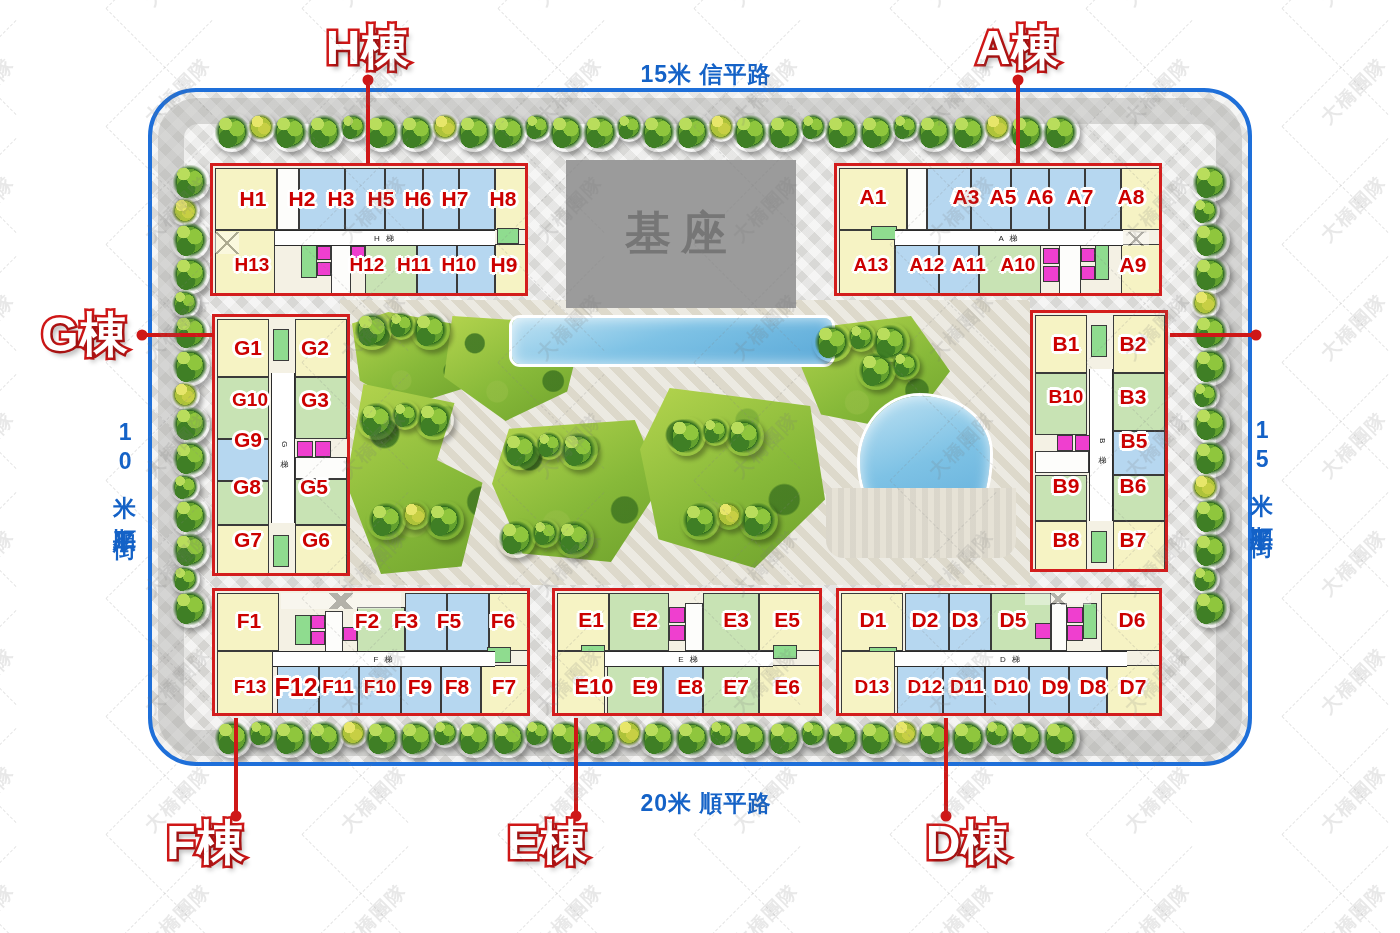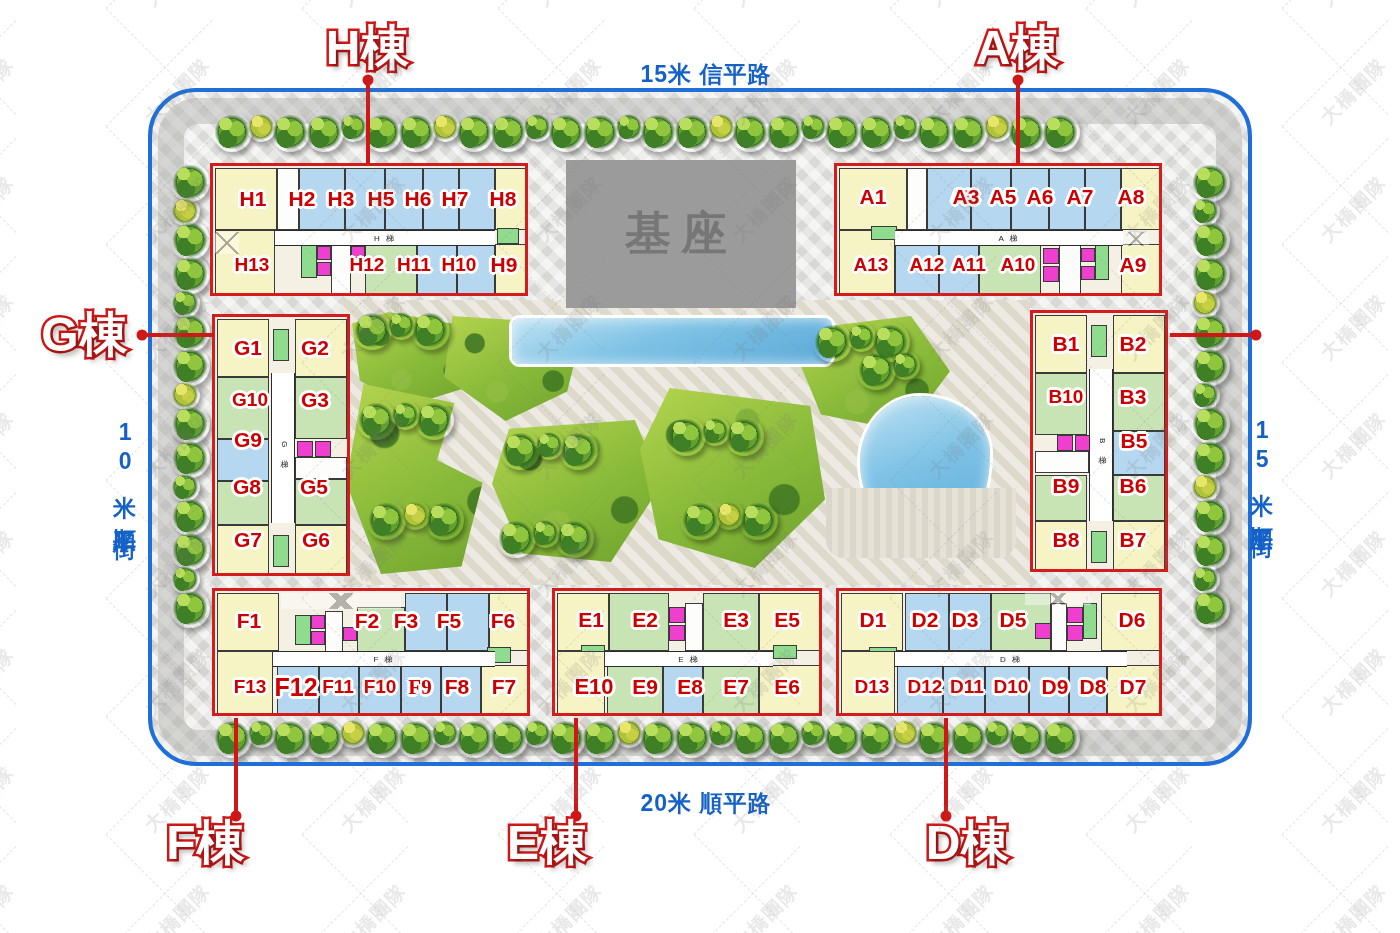--- a/index.html
+++ b/index.html
@@ -516,21 +516,21 @@
       <div class="uno" style="left: 1133px; top: 540px; font-size: 21px;">B7</div>
       <div class="uno" style="left: 249px; top: 621px; font-size: 21px;">F1</div>
       <div class="uno" style="left: 367px; top: 621px; font-size: 21px;">F2</div>
       <div class="uno" style="left: 406px; top: 621px; font-size: 21px;">F3</div>
       <div class="uno" style="left: 449px; top: 621px; font-size: 21px;">F5</div>
       <div class="uno" style="left: 503px; top: 621px; font-size: 21px; text-align: right;">F6</div>
       <div class="uno" style="left: 250px; top: 687px; font-size: 19px;">F13</div>
       <div class="uno" style="left: 296px; top: 687px; font-size: 25px;">F12</div>
       <div class="uno" style="left: 338px; top: 687px; font-size: 19px;">F11</div>
       <div class="uno" style="left: 380px; top: 687px; font-size: 19px;">F10</div>
-      <div class="uno" style="left: 420px; top: 687px; font-size: 21px; font-family: Liberation Serif, serif;">F9</div>
+      <div class="uno" style="left: 420px; top: 687px; font-size: 21px;">F9</div>
       <div class="uno" style="left: 457px; top: 687px; font-size: 21px;">F8</div>
       <div class="uno" style="left: 504px; top: 687px; font-size: 21px;">F7</div>
       <div class="uno" style="left: 591px; top: 620px; font-size: 21px;">E1</div>
       <div class="uno" style="left: 645px; top: 620px; font-size: 21px;">E2</div>
       <div class="uno" style="left: 736px; top: 620px; font-size: 21px;">E3</div>
       <div class="uno" style="left: 787px; top: 620px; font-size: 21px;">E5</div>
       <div class="uno" style="left: 594px; top: 687px; font-size: 22px;">E10</div>
       <div class="uno" style="left: 645px; top: 687px; font-size: 21px;">E9</div>
       <div class="uno" style="left: 690px; top: 687px; font-size: 21px;">E8</div>
       <div class="uno" style="left: 736px; top: 687px; font-size: 21px;">E7</div>

